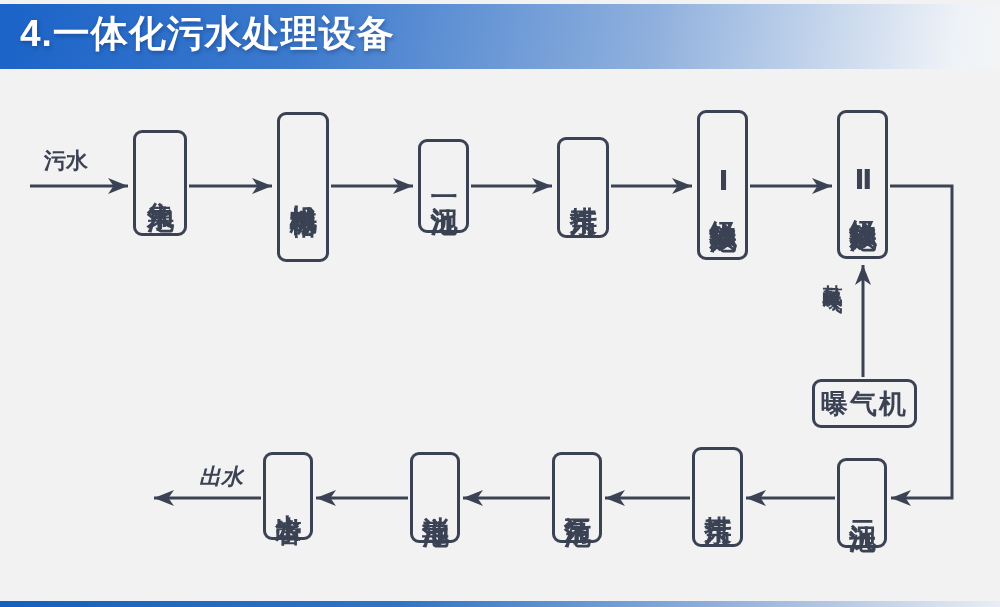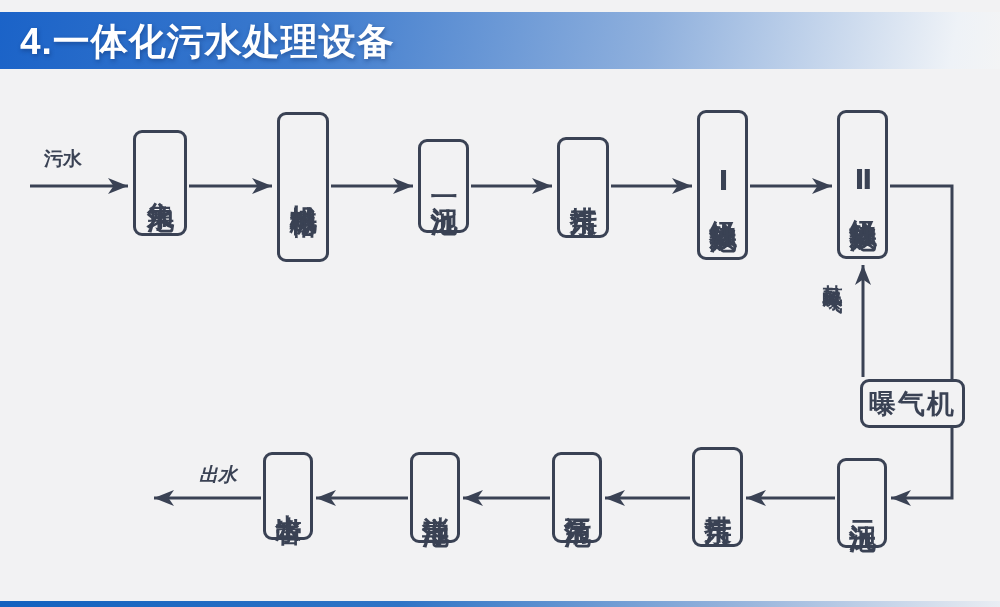--- a/index.html
+++ b/index.html
@@ -10,22 +10,22 @@
   .slide {
     position: relative;
     width: 1000px;
     height: 607px;
     background: #f2f2f3;
     overflow: hidden;
   }
   
   .title-bar {
     position: absolute;
-    left: 0; top: 12px;
-    width: 1000px; height: 57px;
+    left: 0; top: 4px;
+    width: 1000px; height: 65px;
     background: linear-gradient(100deg, #1b63c8 0%, #3c7acd 30%, #8fb0dd 65%, #eef2f7 95%, #f3f4f5 100%);
   }
   .title-bar h1 {
     margin: 0;
     padding: 5px 0 0 20px;
     font-size: 37px;
     font-weight: 700;
     letter-spacing: 1px;
     color: #ffffff;
     text-shadow: 1px 2px 4px rgba(15, 45, 100, 0.45);
@@ -64,21 +64,21 @@
     white-space: nowrap;
   }
   .htext {
     font-size: 27px;
     letter-spacing: 2px;
     white-space: nowrap;
   }
   .flabel {
     position: absolute;
     color: #3a4254;
-    font-size: 19px;
+    font-size: 22px;
     font-weight: 600;
     white-space: nowrap;
   }
   .flabel.vert {
     writing-mode: vertical-rl;
     text-orientation: upright;
     font-size: 20px;
     letter-spacing: 3px;
   }
 </style>
@@ -130,21 +130,21 @@
   <div class="node" style="left:557px; top:137px; width:52px; height:101px;">
     <span class="vtext">排污泵</span>
   </div>
   <div class="node" style="left:697px; top:110px; width:51px; height:150px;">
     <span class="vtext">Ⅰ级接触池</span>
   </div>
   <div class="node" style="left:837px; top:110px; width:51px; height:149px;">
     <span class="vtext">Ⅱ级接触池</span>
   </div>
 
-  <div class="node" style="left:812px; top:379px; width:105px; height:49px;margin-left:48px;">
+  <div class="node" style="left:812px; top:379px; width:105px; height:49px;">
     <span class="htext">曝气机</span>
   </div>
 
   <div class="node" style="left:837px; top:458px; width:50px; height:90px;">
     <span class="vtext">二沉池</span>
   </div>
   <div class="node" style="left:692px; top:447px; width:51px; height:100px;">
     <span class="vtext">排污泵</span>
   </div>
   <div class="node" style="left:552px; top:452px; width:50px; height:91px;">

